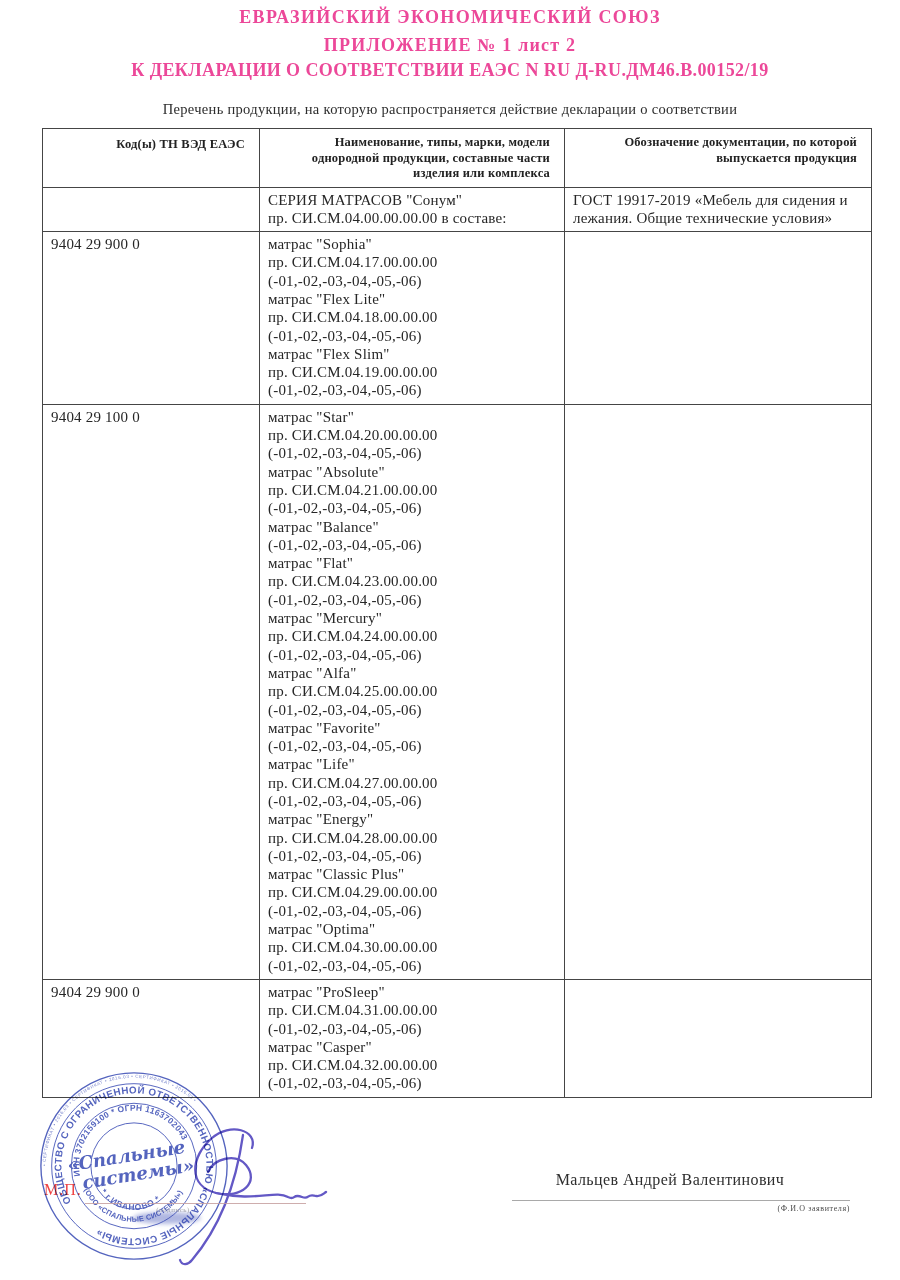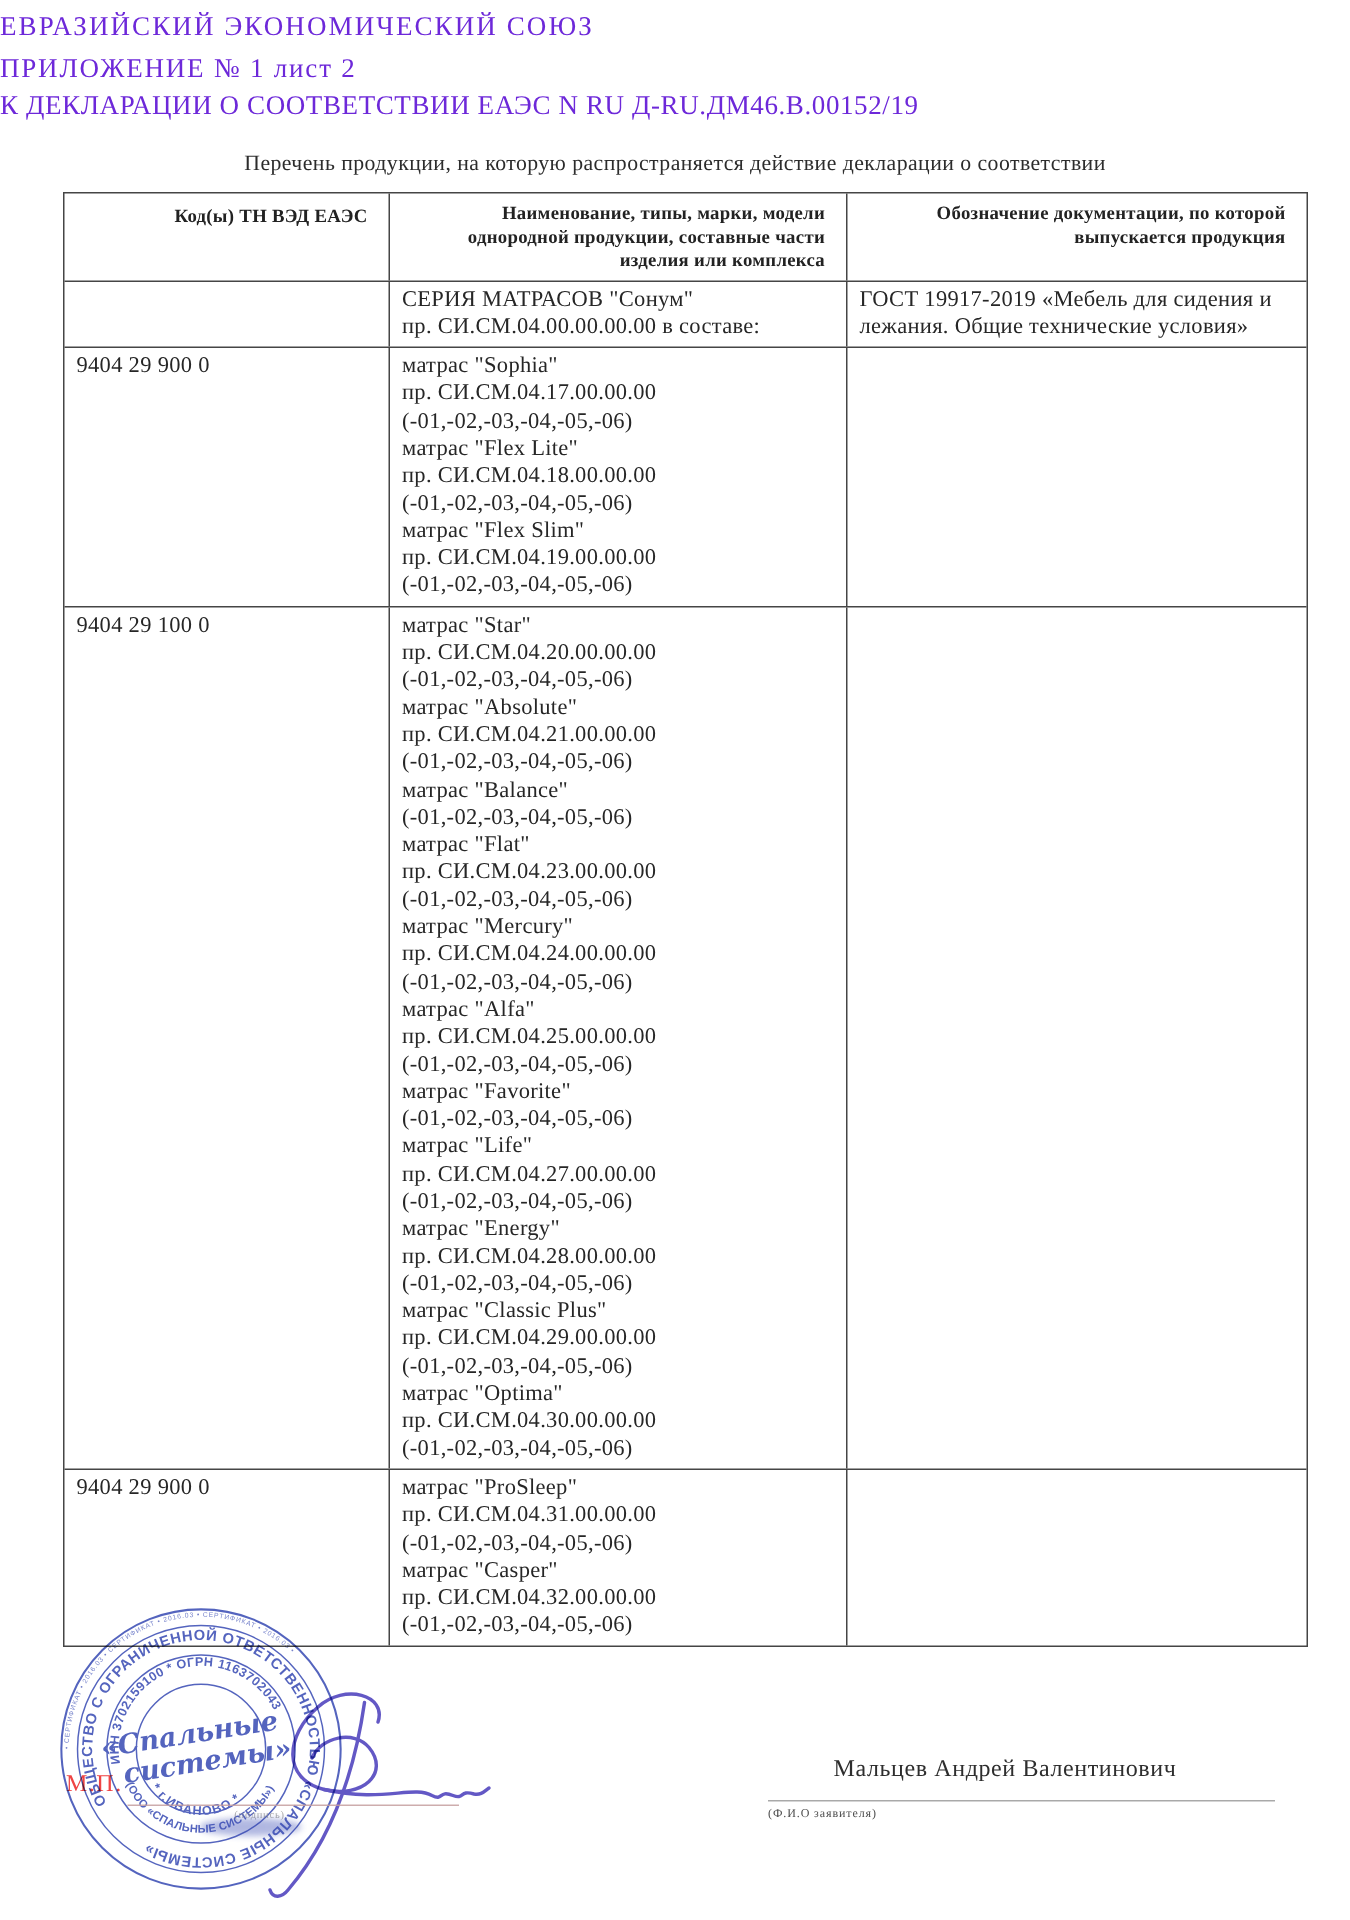--- a/index.html
+++ b/index.html
@@ -4,21 +4,21 @@
 <style>
   html,body{margin:0;padding:0;background:#e8e8e8;}
   .page{
     position:relative;width:900px;height:1280px;margin:0 auto;
     background:var(--page-bg,#ffffff);
     font-family:"Liberation Serif","DejaVu Serif",serif;
     color:var(--ink,#262626);
     overflow:hidden;
   }
   
-  .title{position:absolute;left:0;width:900px;text-align:left;font-weight:normal;color:#6d28d9;}
+  .title{position:absolute;left:0;width:900px;text-align:center;font-weight:bold;color:#ec4899;}
   .t1{top:7px;font-size:18px;letter-spacing:1.4px;}
   .t2{top:35px;font-size:18px;letter-spacing:1.2px;}
   .t3{top:60px;font-size:18px;letter-spacing:.4px;}
   .subtitle{position:absolute;left:0;top:101px;width:900px;text-align:center;
     font-size:14.5px;letter-spacing:.3px;color:#2c2c2c;}
   
   .dtable{position:absolute;left:42px;top:128px;width:830px;
     border:1px solid var(--line,#454545);box-sizing:border-box;}
   .trow{display:flex;}
   .trow + .trow, [data-name="table-body"] .trow:first-child{border-top:1px solid var(--line,#454545);}
@@ -35,21 +35,21 @@
   .mp{position:absolute;left:44px;top:1181px;font-size:16px;color:#ef4444;letter-spacing:1px;}
   .sig-line{position:absolute;left:85px;top:1203px;width:221px;height:1px;
     background:#c59f9f;opacity:.85;}
   .sig-caption{position:absolute;left:128px;top:1206px;width:90px;text-align:center;
     font-size:7px;color:#8d8d8d;opacity:.75;letter-spacing:.5px;}
   .smudge{position:absolute;left:133px;top:1212px;width:68px;height:12px;border-radius:50%;
     background:var(--stamp-blue,#3c4eb5);opacity:.4;filter:blur(2.2px);}
   .fio-name{position:absolute;left:500px;top:1171px;width:340px;text-align:center;
     font-size:16px;letter-spacing:.4px;color:#2e2e2e;}
   .fio-line{position:absolute;left:512px;top:1200px;width:338px;height:1px;background:#a9a9a9;}
-  .fio-caption{position:absolute;left:512px;top:1204px;width:338px;text-align:left;
+  .fio-caption{position:absolute;left:512px;top:1204px;width:338px;text-align:right;
     font-size:8px;color:#4d4d4d;letter-spacing:.6px;}
   
   .stamp{position:absolute;left:36px;top:1068px;width:196px;height:196px;
     color:var(--stamp-blue,#3c4eb5);opacity:.88;mix-blend-mode:multiply;filter:blur(.2px);}
   .stamp svg{width:100%;height:100%;}
   .signature{position:absolute;left:30px;top:1060px;width:320px;height:220px;
     mix-blend-mode:multiply;opacity:.95;}
 </style>
 </head>
 <body>

